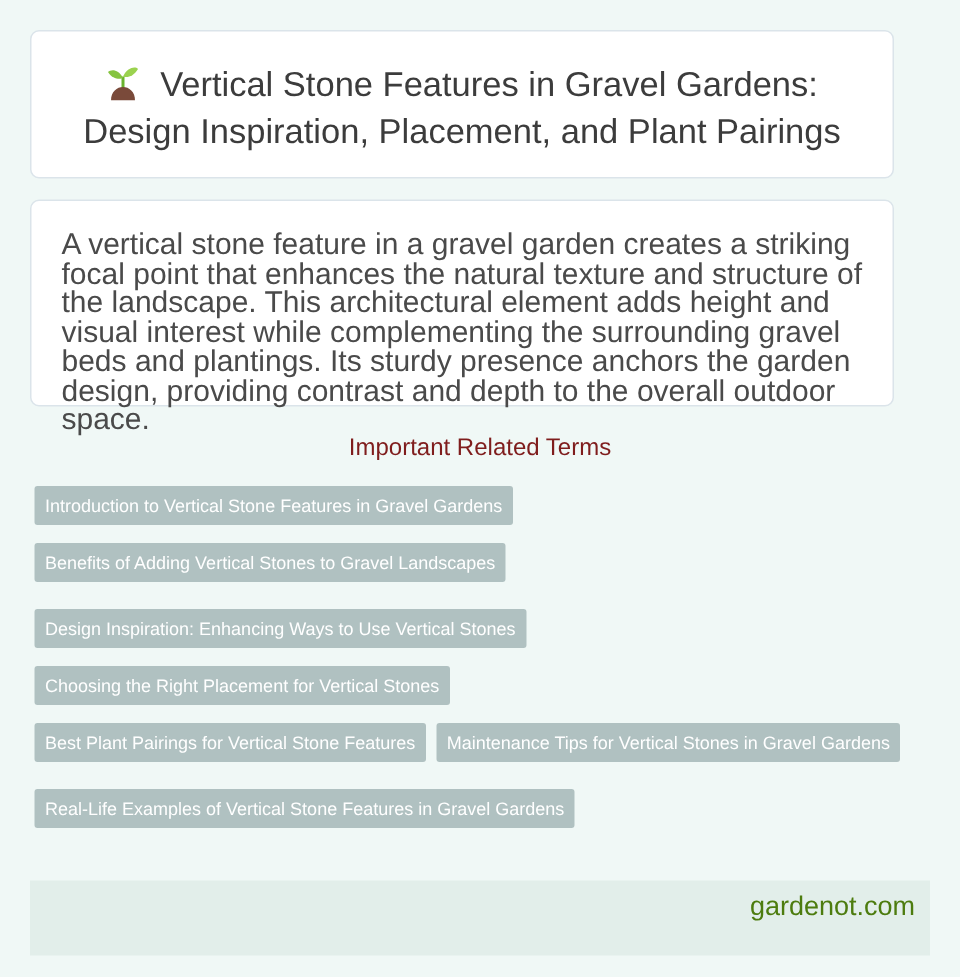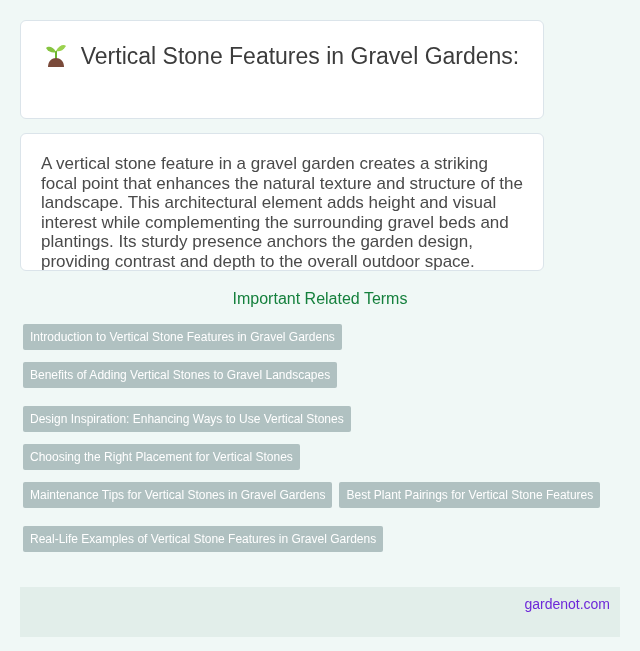--- a/index.html
+++ b/index.html
@@ -6,21 +6,21 @@
     body {
       width: 640px; height: 651px;
       background: #f0f8f6;
       font-family: "Liberation Sans", "DejaVu Sans", sans-serif;
       color: #444;
       position: relative;
       overflow: hidden;
     }
     .card {
       position: absolute;
-      left: 20px; width: 524px;
+      left: 20px; width: 576px;
       background: #ffffff;
       border: 1px solid #dbe4ea;
       border-radius: 6px;
       box-sizing: border-box;
     }
     .title-card { top: 20px; height: 99px; }
     .title {
       margin: 0;
       text-align: center;
       font-size: 23px;
@@ -32,30 +32,30 @@
     .sprout {
       display: inline-block;
       width: 22px; height: 24px;
       vertical-align: -3px;
       margin-right: 14px;
     }
     .desc-card { top: 133px; height: 138px; }
     .desc {
       margin: 0;
       padding: 20px 20px 0 20px;
-      font-size: 17px;
+      font-size: 20px;
       line-height: 19.5px;
       color: #4a4a4a;
     }
     .terms-heading {
       position: absolute;
       top: 290px; left: 0; width: 640px;
       text-align: center;
       font-size: 16px;
-      color: #15803d;
+      color: #7f1d1d;
       margin: 0;
       font-weight: normal;
     }
     .tags {
       position: absolute;
       top: 324px; left: 23px; width: 600px;
       display: flex; flex-wrap: wrap;
       gap: 6px 7px;
     }
     .tag {
@@ -69,59 +69,60 @@
       white-space: nowrap;
       cursor: pointer;
     }
     .footer {
       position: absolute;
       top: 587px; left: 20px; width: 600px; height: 50px;
       background: #e2eeea;
       box-sizing: border-box;
       text-align: right;
       padding-right: 10px;
-      font-size: 14px;
+      font-size: 18px;
       line-height: 34px;
-      color: #6d28d9;
+      color: #4d7c0f;
     }
   </style>
 </head>
 <body>
 
 <div class="card title-card">
   <h1 class="title">
     <span class="sprout">
       <svg width="22" height="24" viewBox="0 0 22 24">
         <path d="M11 8 C 11 12, 11 14, 11 16" stroke="#6ab32e" stroke-width="2" fill="none"></path>
         <path d="M11 9 C 8 3, 3 3, 1 5 C 4 10, 9 10, 11 9 Z" fill="#86c440"></path>
         <path d="M11 8 C 14 2, 19 1, 21 3 C 18 8, 14 9, 11 8 Z" fill="#9bd24f"></path>
         <path d="M3 24 C 3 18, 7 15, 11 15 C 15 15, 19 18, 19 24 Z" fill="#7a4a3a"></path>
       </svg>
     </span><span>Vertical Stone Features in Gravel Gardens:</span><br>
+    <span>Design Inspiration, Placement, and Plant Pairings</span>
   </h1>
 </div>
 
 <div class="card desc-card">
   <p class="desc">A vertical stone feature in a gravel garden creates a striking focal point that enhances the natural texture and structure of the landscape. This architectural element adds height and visual interest while complementing the surrounding gravel beds and plantings. Its sturdy presence anchors the garden design, providing contrast and depth to the overall outdoor space.</p>
 </div>
 
 <h2 class="terms-heading">Important Related Terms</h2>
 
 <div class="tags">
   <span class="tag">Introduction to Vertical Stone Features in Gravel Gardens</span>
   <span style="flex-basis:100%;height:0"></span>
   <span class="tag">Benefits of Adding Vertical Stones to Gravel Landscapes</span>
   <span style="flex-basis:100%;height:0"></span>
   <span style="flex-basis:100%;height:0"></span>
   <span class="tag">Design Inspiration: Enhancing Ways to Use Vertical Stones</span>
   <span style="flex-basis:100%;height:0"></span>
   <span class="tag">Choosing the Right Placement for Vertical Stones</span>
   <span style="flex-basis:100%;height:0"></span>
+  <span class="tag">Best Plant Pairings for Vertical Stone Features</span>
   <span class="tag">Maintenance Tips for Vertical Stones in Gravel Gardens</span>
-  <span class="tag">Best Plant Pairings for Vertical Stone Features</span>
   <span style="flex-basis:100%;height:0"></span>
   <span style="flex-basis:100%;height:0"></span>
   <span class="tag">Real-Life Examples of Vertical Stone Features in Gravel Gardens</span>
 </div>
 
 <div class="footer">
   <span>gardenot.com</span>
 </div>
 
 </body></html>

